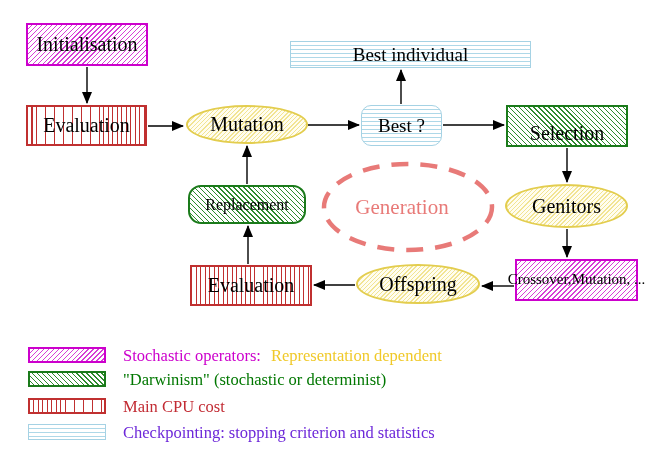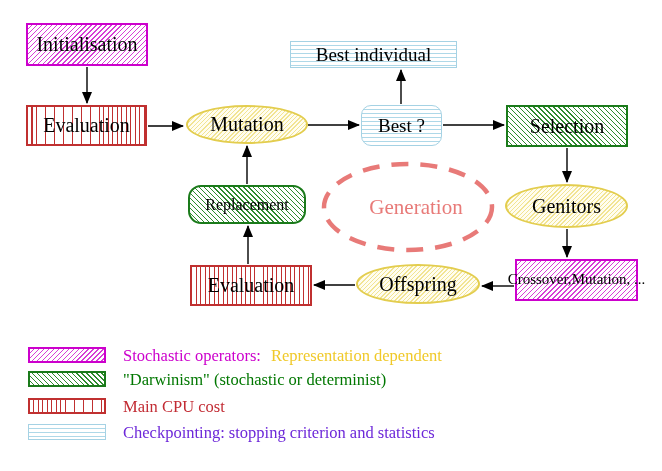--- a/index.html
+++ b/index.html
@@ -30,30 +30,30 @@
     background:repeating-linear-gradient(45deg,#ffffff 0px,#ffffff 2.5px,#2e8b2e 2.5px,#2e8b2e 3.5px);
   }
   .ellipse-yellow{
     border:2px solid #e3cd4e;border-radius:50%;
     background:repeating-linear-gradient(135deg,#fffdf0 0px,#fffdf0 2px,#f2e493 2px,#f2e493 3px);
   }
   
   #initialisation{left:26px;top:23px;width:122px;height:43px;font-size:20px;}
   #evaluation-top{left:26px;top:105px;width:121px;height:41px;font-size:20px;}
   #parents{left:186px;top:105px;width:122px;height:39px;font-size:20px;}
-  #best-individual{left:290px;top:41px;width:167px;height:27px;font-size:19px;}
+  #best-individual{left:290px;top:41px;width:241px;height:27px;font-size:19px;}
   #stop{left:361px;top:105px;width:81px;height:41px;font-size:19px;border-radius:10px;}
-  #selection{left:506px;top:105px;width:122px;height:42px;font-size:20px;}
+  #selection{left:506px;top:105px;width:122px;height:42px;font-size:20px;align-items:flex-end;}
   #genitors{left:505px;top:184px;width:123px;height:44px;font-size:20px;}
   #crossover{left:515px;top:259px;width:123px;height:42px;font-size:15px;line-height:1.3;flex-direction:row;}
   #offspring{left:356px;top:264px;width:124px;height:40px;font-size:20px;}
   #evaluation-bottom{left:190px;top:265px;width:122px;height:41px;font-size:20px;}
   #replacement{left:188px;top:185px;width:118px;height:39px;font-size:16px;border-radius:13px;}
   #generation-label{
-    position:absolute;left:336px;top:195px;width:160px;text-align:center;
+    position:absolute;left:322px;top:195px;width:160px;text-align:center;
     font-size:21px;color:#e87a78;
   }
   
   .swatch{position:absolute;left:28px;width:78px;height:16px;box-sizing:border-box;}
   .swatch.hatch-magenta,.swatch.stripes-red{border-width:2px;}
   .swatch.hatch-green{border-width:2px;}
   .swatch.stripes-cyan{border-width:1px;}
   #swatch-1{top:347px;}
   #swatch-2{top:371px;}
   #swatch-3{top:398px;}

